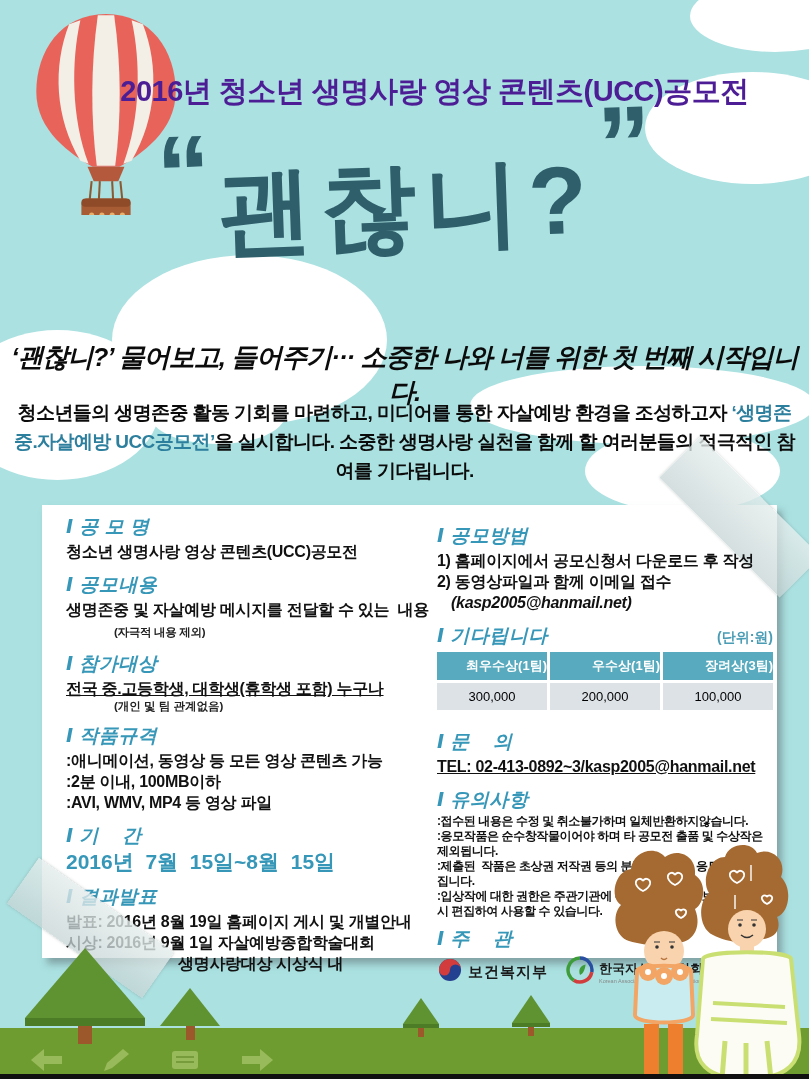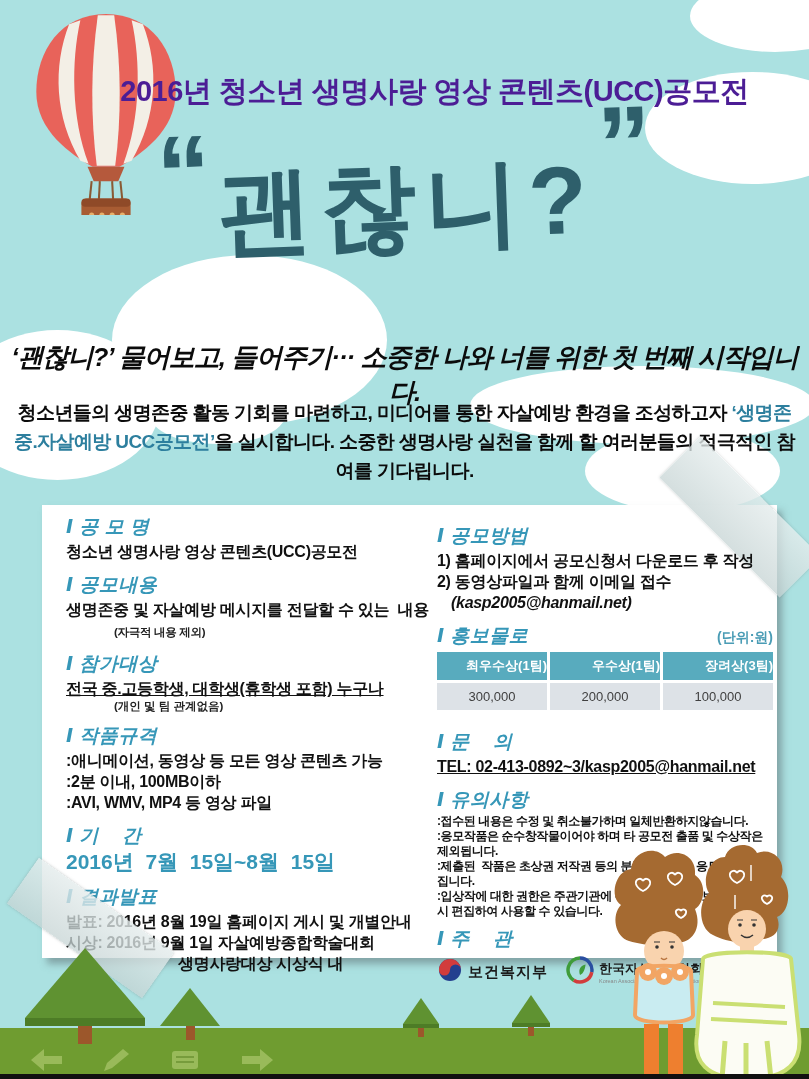--- a/index.html
+++ b/index.html
@@ -73,21 +73,21 @@
   .period-body { font-size:21px; font-weight:800; color:#3697b8; letter-spacing:0; line-height:24px; }
   .indent { padding-left:112px; }
   .indent-sm { padding-left:14px;font-style:italic; }
   .nowrap { white-space:nowrap;text-decoration:underline; }
 
   
   .awards-head { display:flex; justify-content:space-between; align-items:flex-end; margin-bottom:5px; }
   .unit-note { font-size:14px; font-weight:700; color:#4a9cb5; }
   .awards-table { display:grid; grid-template-columns:1fr 1fr 1fr; gap:3px; }
   .awards-table .th { background:#58abbe; color:#fff; font-size:13px; font-weight:700; text-align:right; padding:5px 0; }
-  .awards-table .td { background:#dde2e7; color:#404040; font-size:13px; font-weight:400; text-align:center; padding:6px 0; }
+  .awards-table .td { background:#dde2e7; color:#000000; font-size:13px; font-weight:400; text-align:center; padding:6px 0; }
 
   .notes-line { font-size:12px; font-weight:600; color:#111; line-height:15px; letter-spacing:-0.4px; }
 
   
   .orgs { display:flex; align-items:center; gap:18px; margin-top:6px; }
   .org { display:flex; align-items:center; gap:5px; }
   .org-name { font-size:15px; font-weight:700; color:#1a1a1a; letter-spacing:1px; }
   .org2-text { display:flex; flex-direction:column; }
   .org2-name { font-size:13px; font-weight:800; color:#1a1a1a; }
   .org2-sub { font-size:5.5px; color:#888; }
@@ -194,21 +194,21 @@
 
   <div class="col-right">
     <div class="section">
       <div class="sec-label pre">Ⅰ 공모방법</div>
       <div class="sec-body pre">1) 홈페이지에서 공모신청서 다운로드 후 작성</div>
       <div class="sec-body pre">2) 동영상파일과 함께 이메일 접수</div>
       <div class="sec-body pre indent-sm">(kasp2005@hanmail.net)</div>
     </div>
     <div class="section" style="margin-bottom:20px;">
       <div class="awards-head">
-        <div class="sec-label pre" style="margin-bottom:0;">Ⅰ 홍보물로</div>
+        <div class="sec-label pre" style="margin-bottom:0;">Ⅰ 기다립니다</div>
         <div class="unit-note">(단위:원)</div>
       </div>
       <div class="awards-table">
         <div class="th">최우수상(1팀)</div>
         <div class="th">우수상(1팀)</div>
         <div class="th">장려상(3팀)</div>
         <div class="td">300,000</div>
         <div class="td">200,000</div>
         <div class="td">100,000</div>
       </div>

